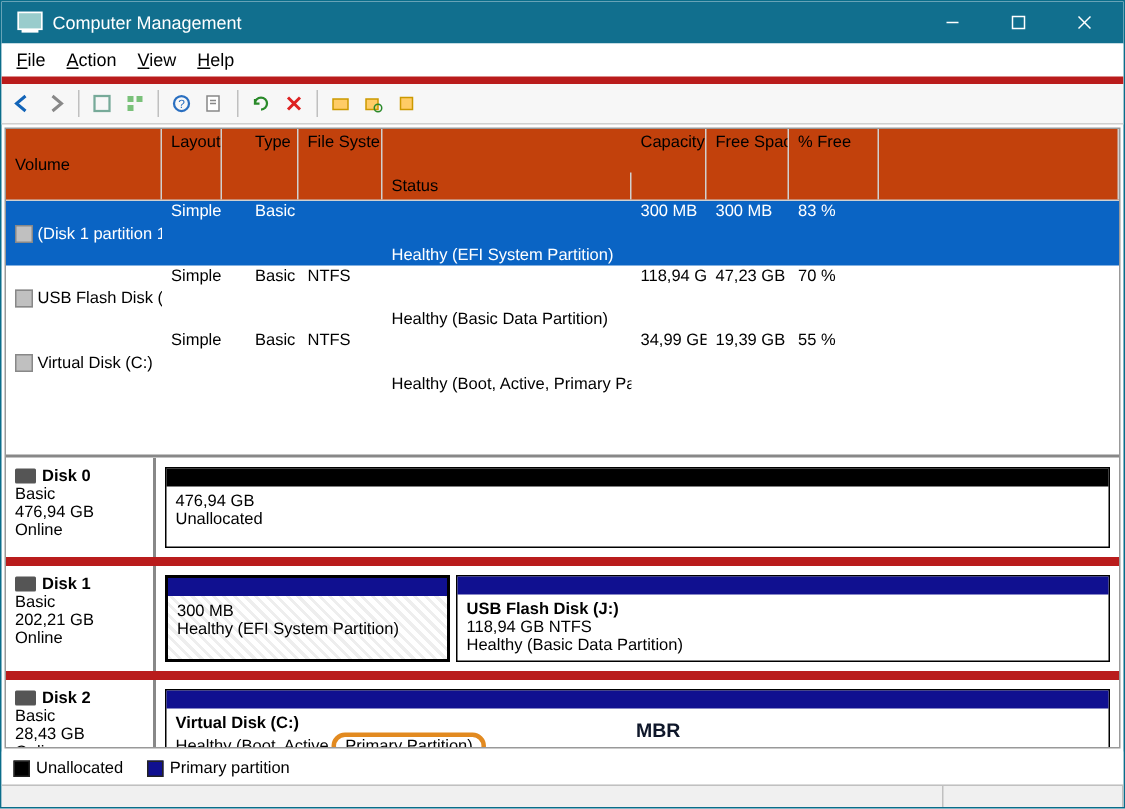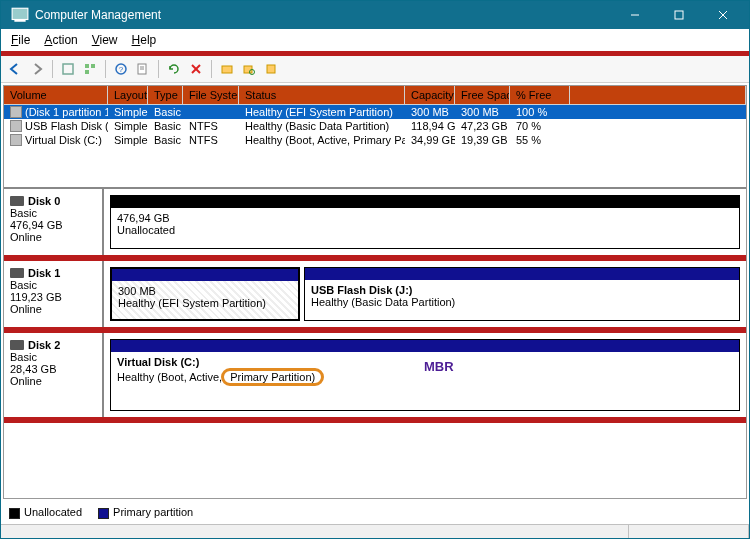--- a/index.html
+++ b/index.html
@@ -18,43 +18,43 @@
 .tsep { width: 1px; height: 18px; background: #c0c0c0; margin: 0 3px; }
 .content { height: calc(100% - 28px - 22px - 27px - 28px - 18px); border: 1px solid #999; margin: 2px; display: flex; flex-direction: column; }
 .volumes { }
 .volhead { display: flex; background: #c2410c; border-bottom: 1px solid #d0d0d0; }
 .volhead .col { padding: 3px 6px; border-right: 1px solid #d0d0d0; font-size: 11px; white-space: nowrap; overflow: hidden; }
 .volrow { display: flex; padding: 0; }
 .volrow.selected { background: #0a64c4; color: #fff; }
 .volrow .col { padding: 1px 6px; font-size: 11px; white-space: nowrap; overflow: hidden; }
 .col.c-vol { width: 104px; display: flex; align-items: center; gap: 3px; }
 .col.c-lay { width: 40px; }
-.col.c-typ { width: 35px; }
+.col.c-typ { width: 35px; margin-left: 16px; }
 .col.c-fs  { width: 56px; }
-.col.c-sta { width: 166px; }
+.col.c-sta { width: 166px; margin-top: 29px; }
 .col.c-cap { width: 50px; }
 .col.c-fre { width: 55px; }
 .col.c-pfr { width: 60px; }
 .volicon { width: 12px; height: 12px; background: #c0c0c0; border: 1px solid #888; display: inline-block; flex-shrink: 0; }
 .vspace { flex: 1; min-height: 40px; }
 .graphical { border-top: 2px solid #888; overflow: auto; }
 .diskrow { display: flex; border-bottom: 6px solid #b91c1c; min-height: 72px; }
 .diskinfo { width: 100px; padding: 6px 6px; border-right: 2px solid #888; font-size: 11px; }
 .diskinfo .diskname { font-weight: bold; display: flex; align-items: center; gap: 4px; }
 .diskicon { width: 14px; height: 10px; background: #555; border-radius: 1px; display: inline-block; }
 .diskparts { flex: 1; padding: 6px 6px; display: flex; gap: 4px; }
 .partbox { border: 1px solid #000; display: flex; flex-direction: column; }
 .partbar { height: 12px; }
 .bar-unalloc { background: #000; }
 .bar-primary { background: #101090; }
 .partbody { padding: 4px 6px; font-size: 11px; flex: 1; }
 .partbody .pname { font-weight: bold; }
 .hatched { background-image: repeating-linear-gradient(45deg, #eee 0, #eee 2px, #fff 2px, #fff 5px); }
 .annotation { border: 3px solid #e28a20; border-radius: 10px; padding: 0 6px; display: inline-block; margin-left: -4px; }
-.mbr-note { position: absolute; color: #4c1d95; font-weight: bold; font-size: 13px; }
+.mbr-note { position: absolute; color: #0f172a; font-weight: bold; font-size: 13px; }
 .legend { border-top: 0; padding: 5px 8px; display: flex; gap: 16px; font-size: 11px; background: #fff; }
 .legend .sw { width: 11px; height: 11px; display: inline-block; border: 1px solid #222; vertical-align: middle; margin-right: 4px; }
 .statusbar { height: 18px; border-top: 1px solid #c0c0c0; background: #f0f0f0; display: flex; }
 .statusbar div { border-right: 1px solid #c0c0c0; flex: 1; }
 </style>
 </head>
 <body>
 
 <div class="titlebar">
   <span class="icon">
@@ -179,21 +179,21 @@
       <div class="col c-vol">
           <span class="volicon"></span>
           <span>(Disk 1 partition 1)</span>
         </div>
       <div class="col c-lay">Simple</div>
       <div class="col c-typ">Basic</div>
       <div class="col c-fs"></div>
       <div class="col c-sta">Healthy (EFI System Partition)</div>
       <div class="col c-cap">300 MB</div>
       <div class="col c-fre">300 MB</div>
-      <div class="col c-pfr">100 %</div>
+      <div class="col c-pfr">83 %</div>
     </div>
     <div class="volrow">
       <div class="col c-vol">
           <span class="volicon"></span>
           <span>USB Flash Disk (J:)</span>
         </div>
       <div class="col c-lay">Simple</div>
       <div class="col c-typ">Basic</div>
       <div class="col c-fs">NTFS</div>
       <div class="col c-sta">Healthy (Basic Data Partition)</div>
@@ -240,36 +240,37 @@
       </div>
     </div>
 
     <div class="diskrow">
       <div class="diskinfo">
         <div class="diskname">
             <span class="diskicon"></span>
             <span>Disk 1</span>
           </div>
         <div>Basic</div>
-        <div>119,23 GB</div>
+        <div>202,21 GB</div>
         <div>Online</div>
       </div>
       <div class="diskparts">
         <div class="partbox hatched" style="width:190px;border:2px solid #000">
           <div class="partbar bar-primary"></div>
           <div class="partbody">
             <div class="pname"></div>
             <div>300 MB</div>
             <div>Healthy (EFI System Partition)</div>
           </div>
         </div>
         <div class="partbox" style="flex:1">
           <div class="partbar bar-primary"></div>
           <div class="partbody">
             <div class="pname">USB Flash Disk  (J:)</div>
+            <div>118,94 GB NTFS</div>
             <div>Healthy (Basic Data Partition)</div>
           </div>
         </div>
       </div>
     </div>
 
     <div class="diskrow" style="position:relative;min-height:90px">
       <div class="diskinfo">
         <div class="diskname">
             <span class="diskicon"></span>

